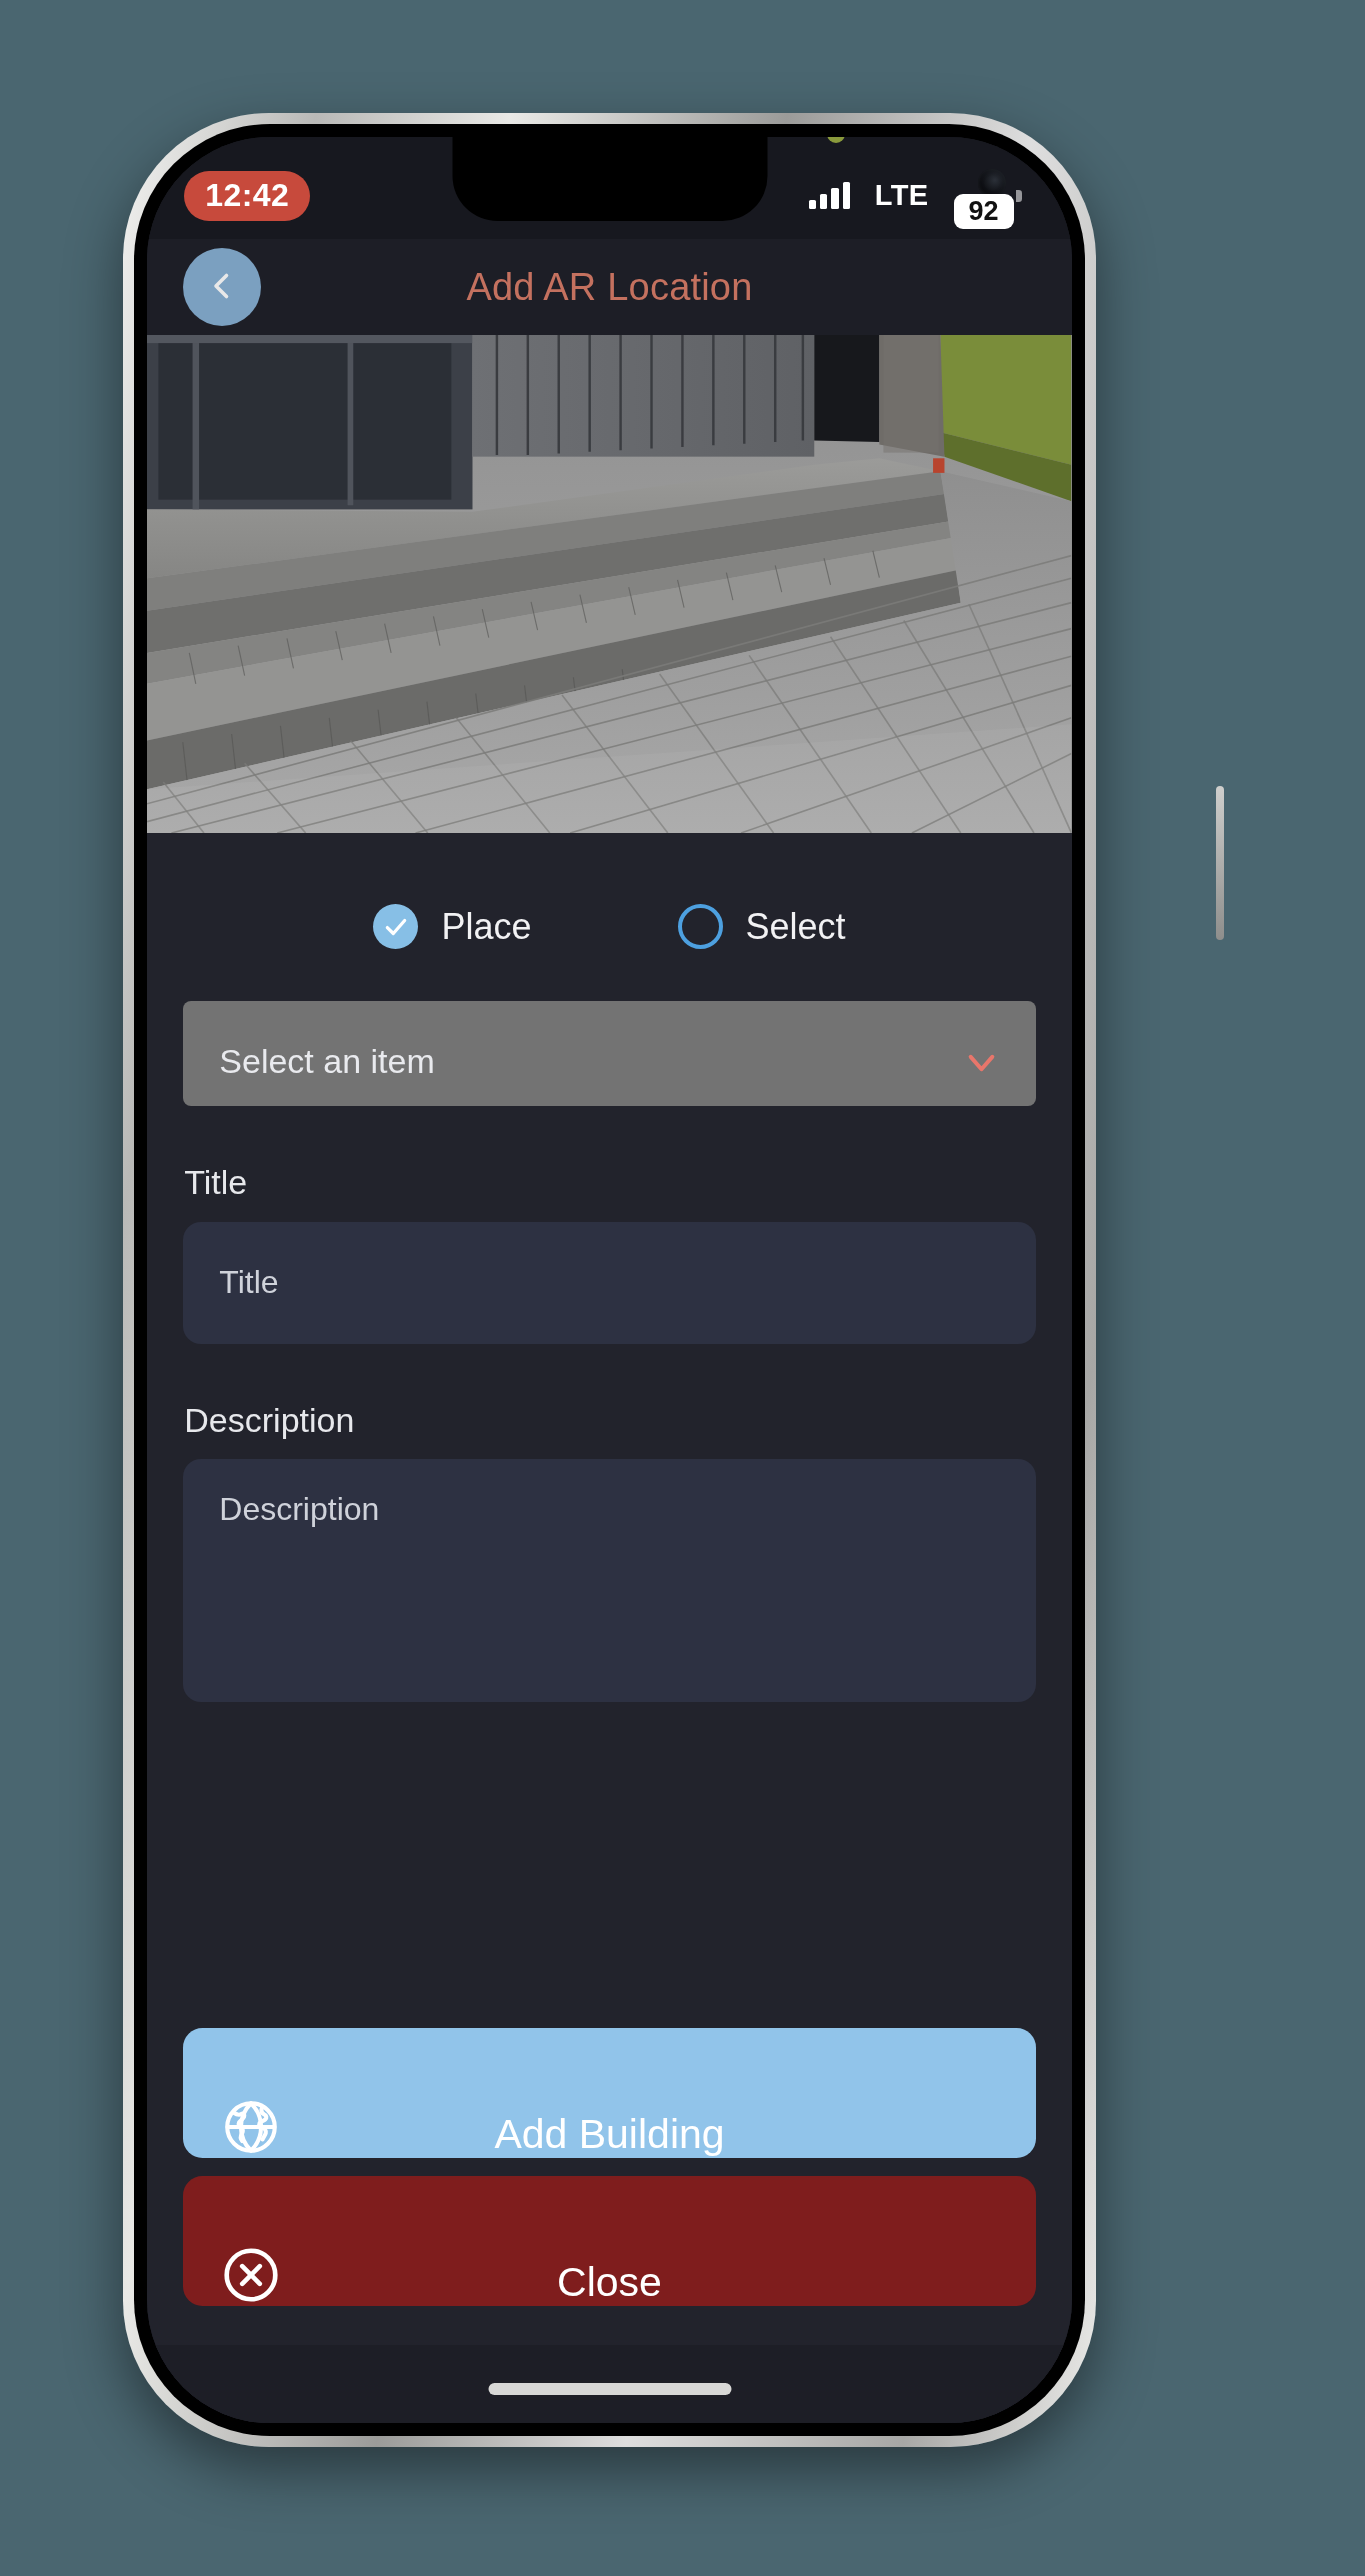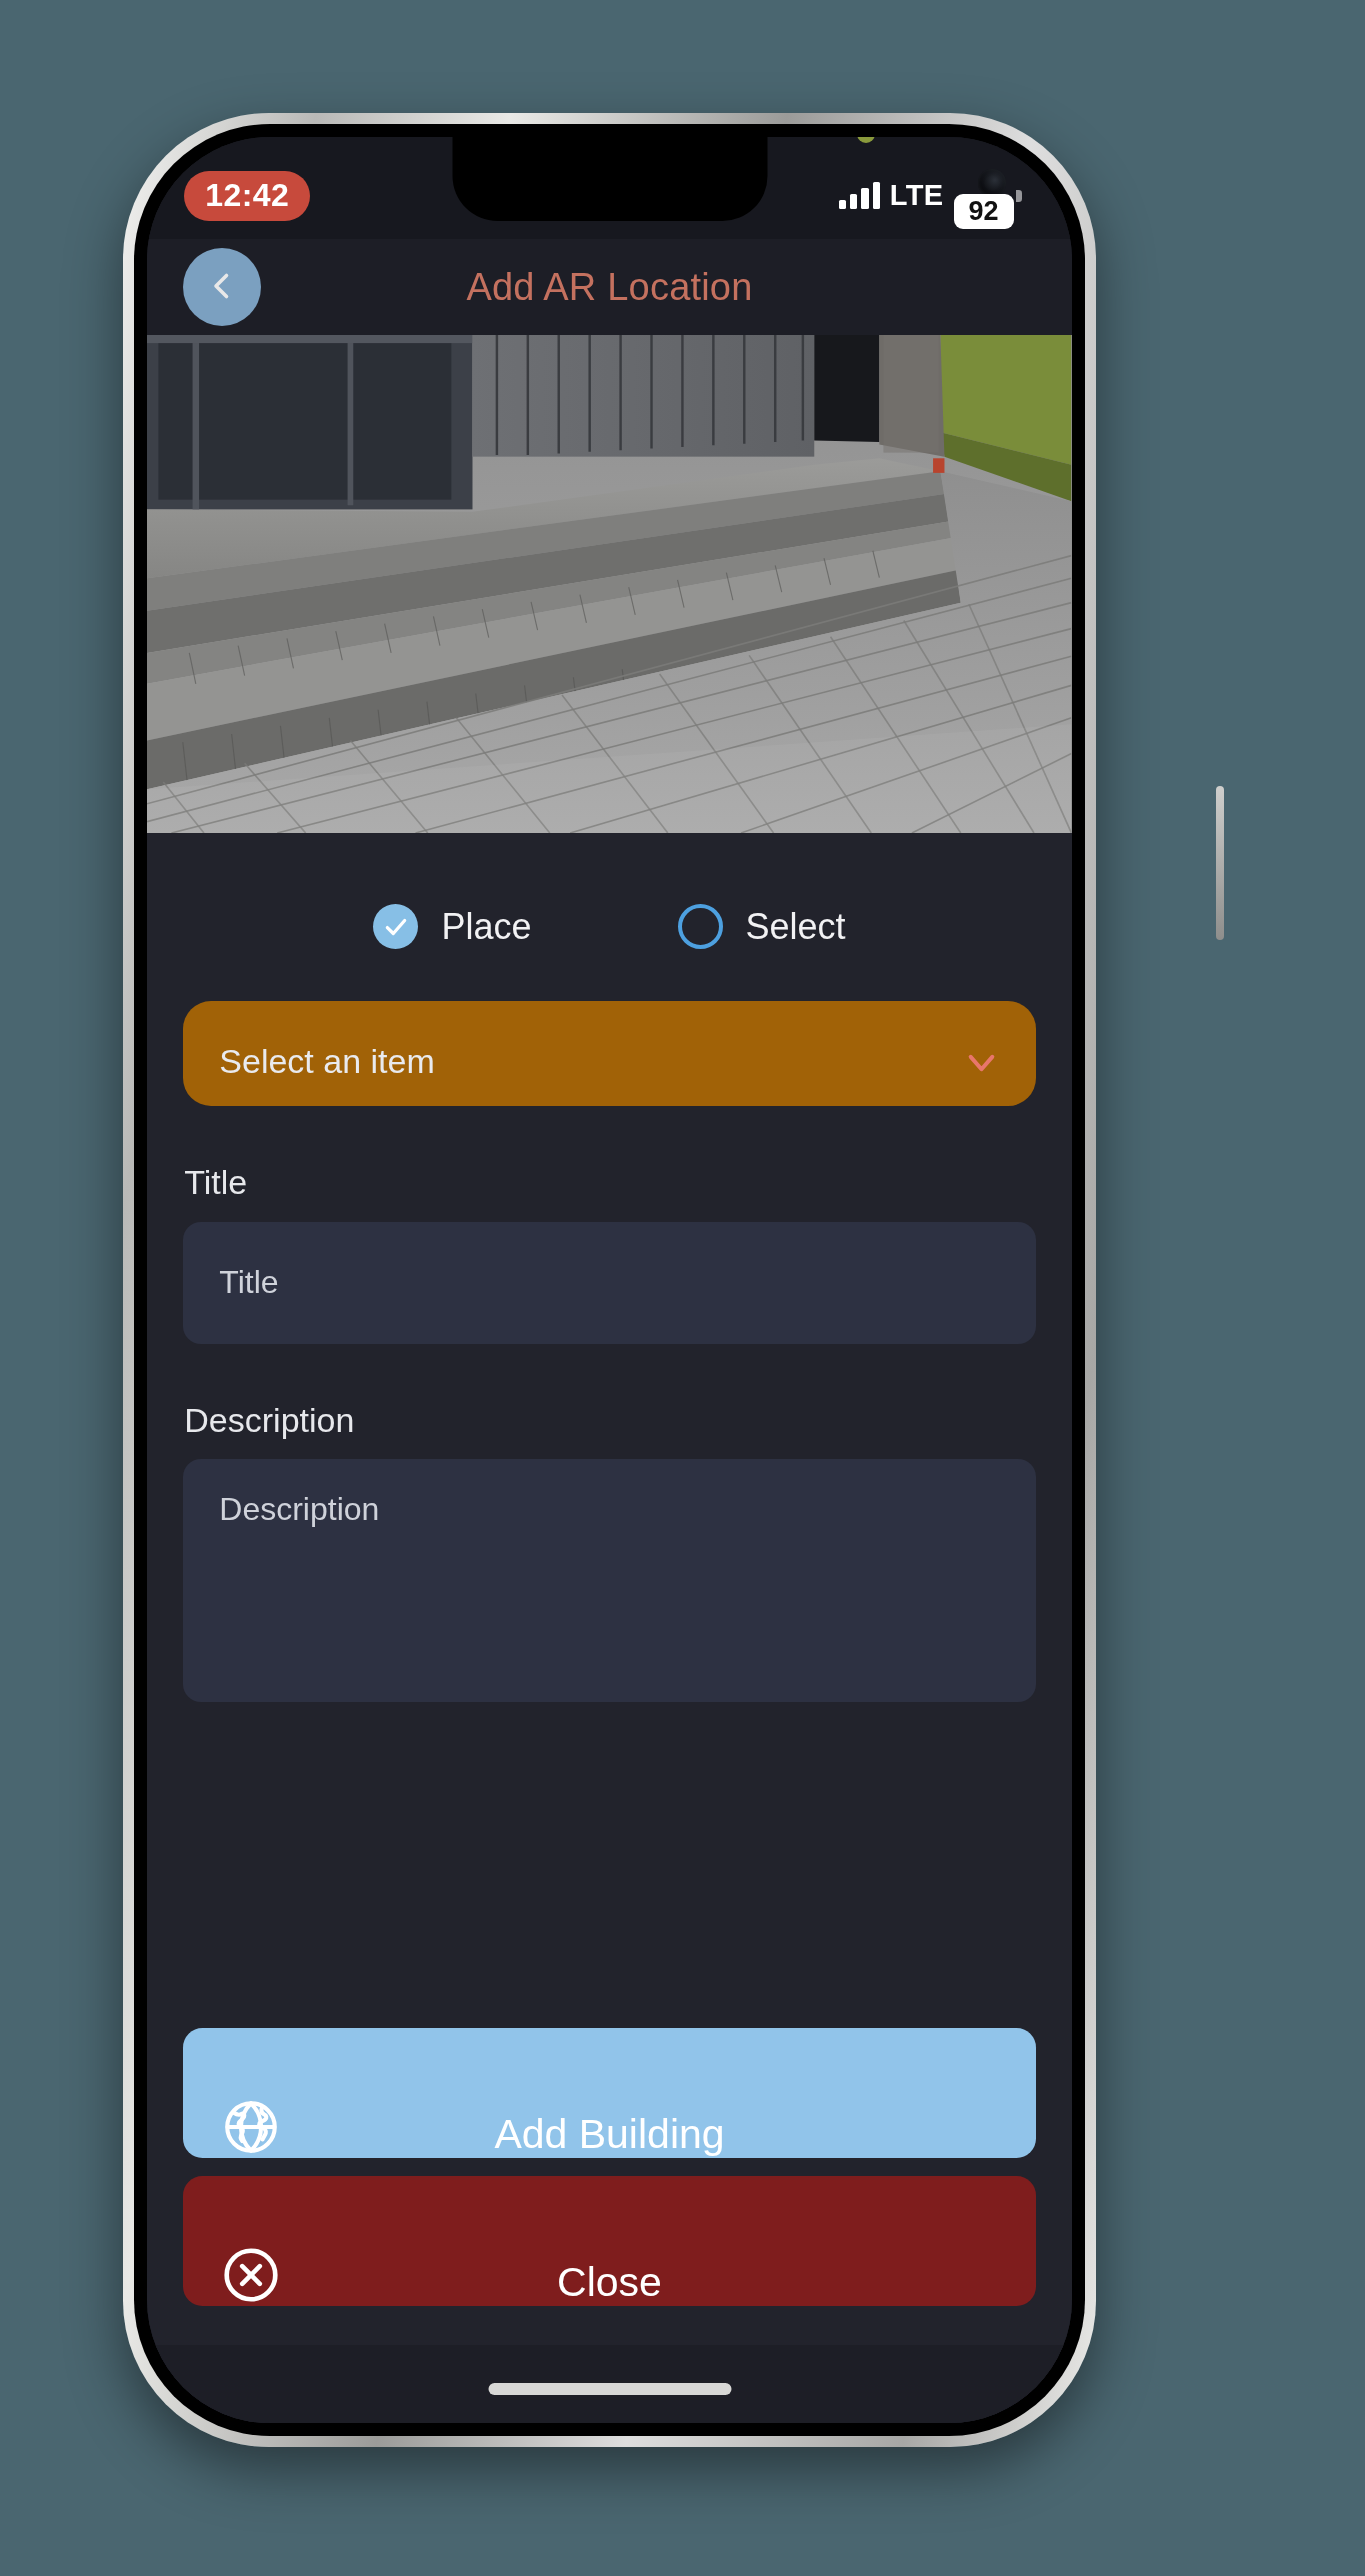--- a/index.html
+++ b/index.html
@@ -82,21 +82,21 @@
   }
   #front-camera {
     position: absolute;
     right: 66px; top: 32px;
     width: 27.6px; height: 27.6px;
     border-radius: 50%;
     background: radial-gradient(circle at 60% 40%, #2b3038 0%, #0b0c10 60%, #000 100%);
     box-shadow: inset 0 0 4.9px #23262c;
   }
   #status-right {
-    display: flex; align-items: center; gap: 10px;
+    display: flex; align-items: center; gap: 25px;
     margin-top: 14.6px;
     position: relative;
   }
   #privacy-dot {
     position: absolute;
     left: 18px; top: -37px;
     width: 18px; height: 18px;
     border-radius: 50%;
     background: #8a9a3c;
   }
@@ -180,22 +180,22 @@
     width: 45px; height: 45px; border-radius: 50%;
     display: flex; align-items: center; justify-content: center;
   }
   .radio-circle.selected { background: #87bfe6; }
   .radio-circle.unselected { border: 4px solid #4da0e0; background: transparent; }
   .radio-circle svg { width: 26px; height: 26px; }
   .radio-label { color: #f2f2f4; font-size: 36px; }
 
   #select-field {
     margin: 0 36px;
-    background: #a16207;
-    border-radius: 28px;
+    background: #737373;
+    border-radius: 8px;
     height: 105px;
     display: flex; align-items: center;
     justify-content: space-between;
     padding: 16px 36px 0 36px;
     cursor: pointer;
   }
   #select-value { color: #e9eaee; font-size: 34px; }
   #select-chevron svg { width: 37px; height: 37px; display:block; }
 
   .field-label {

